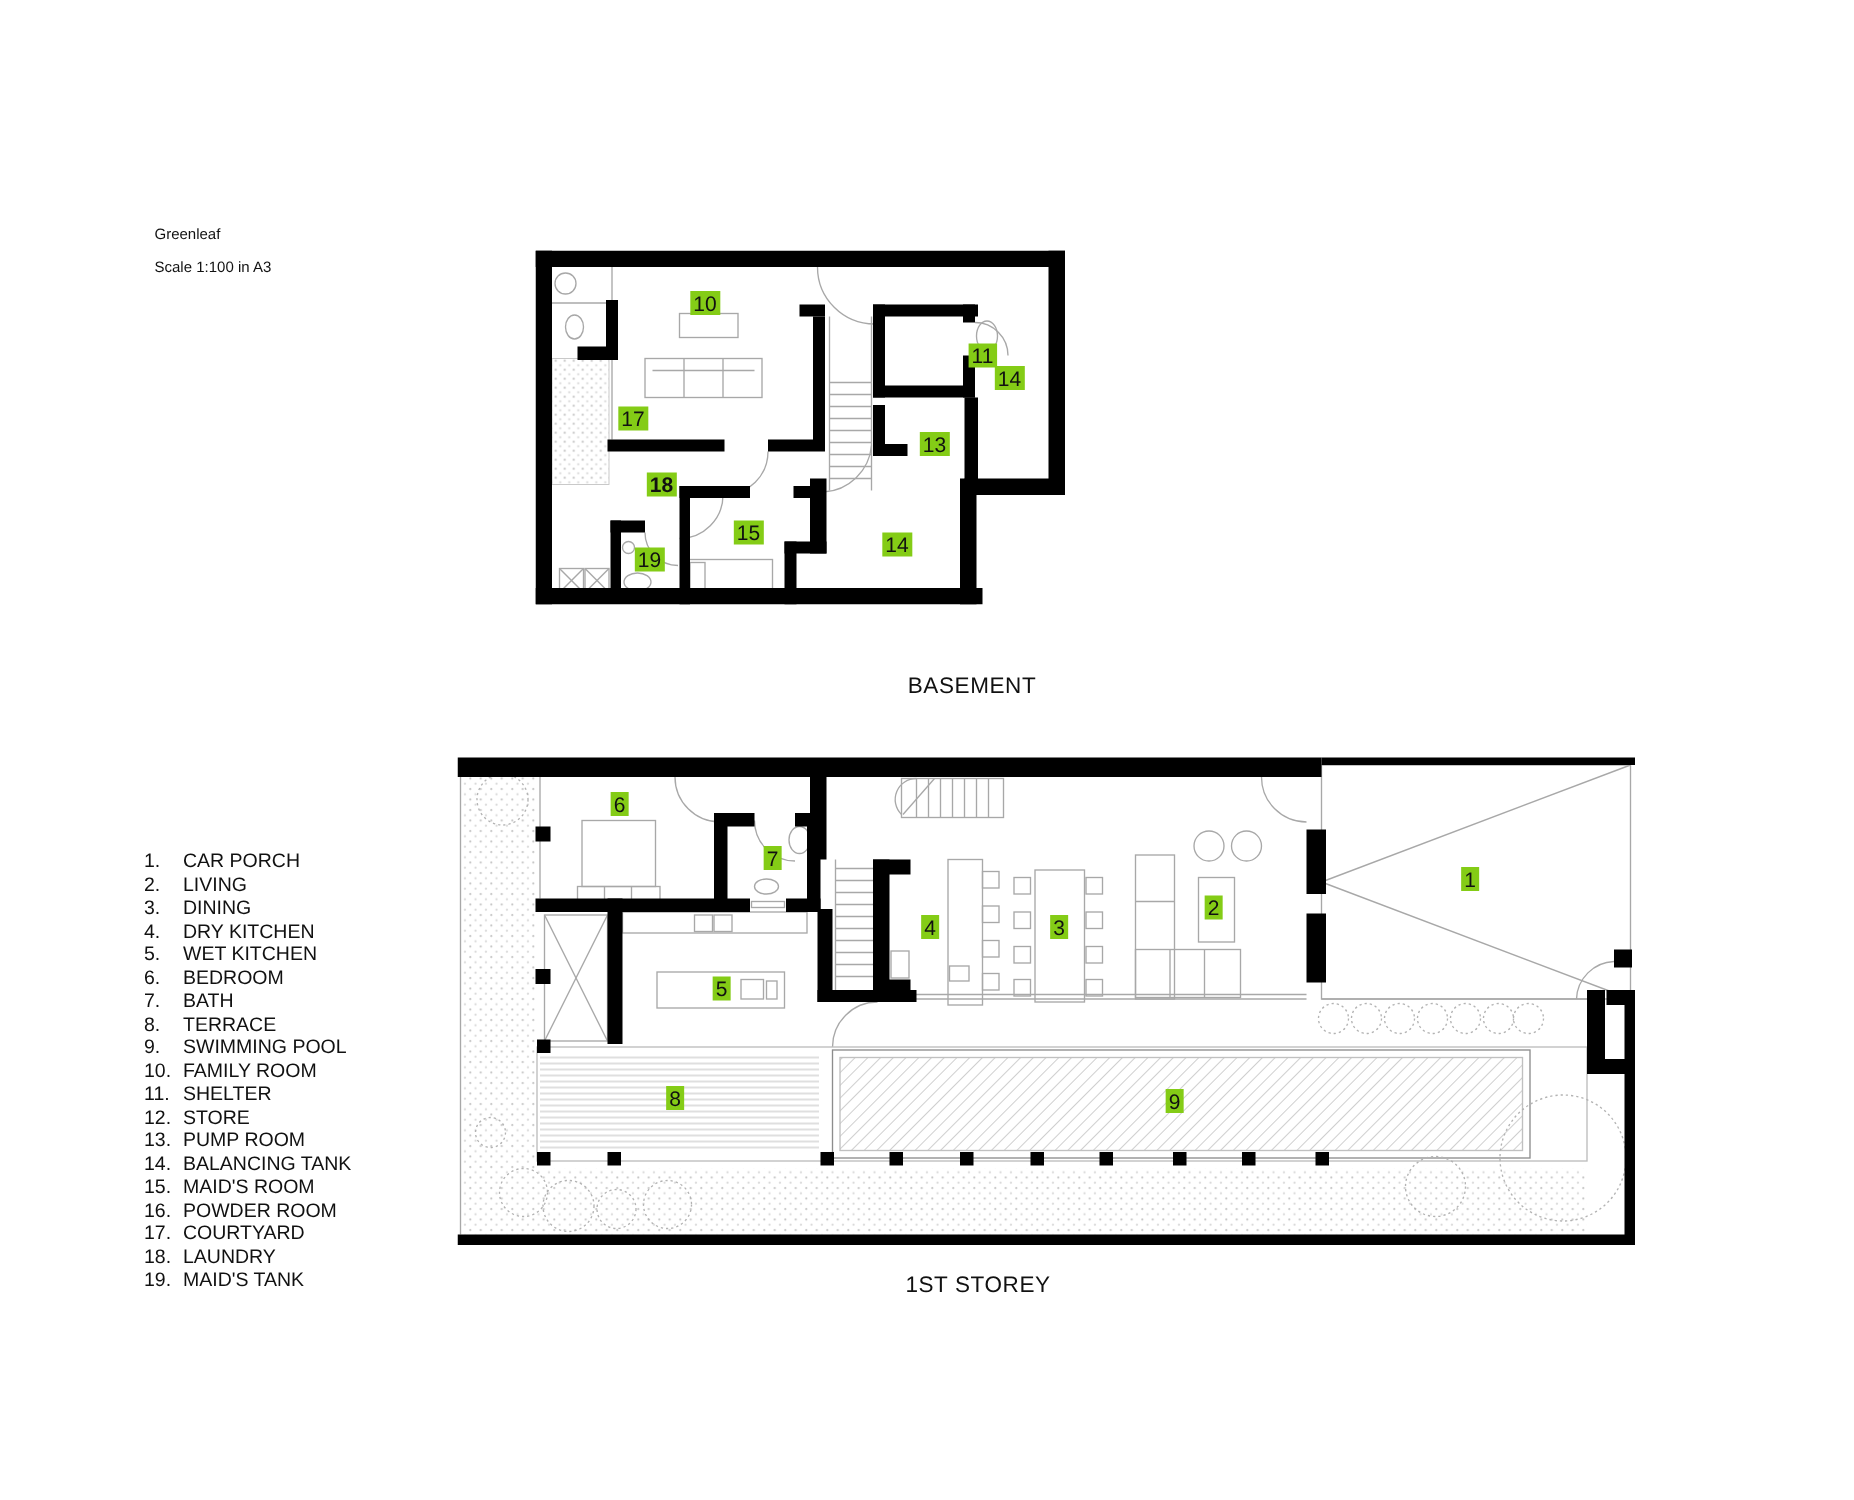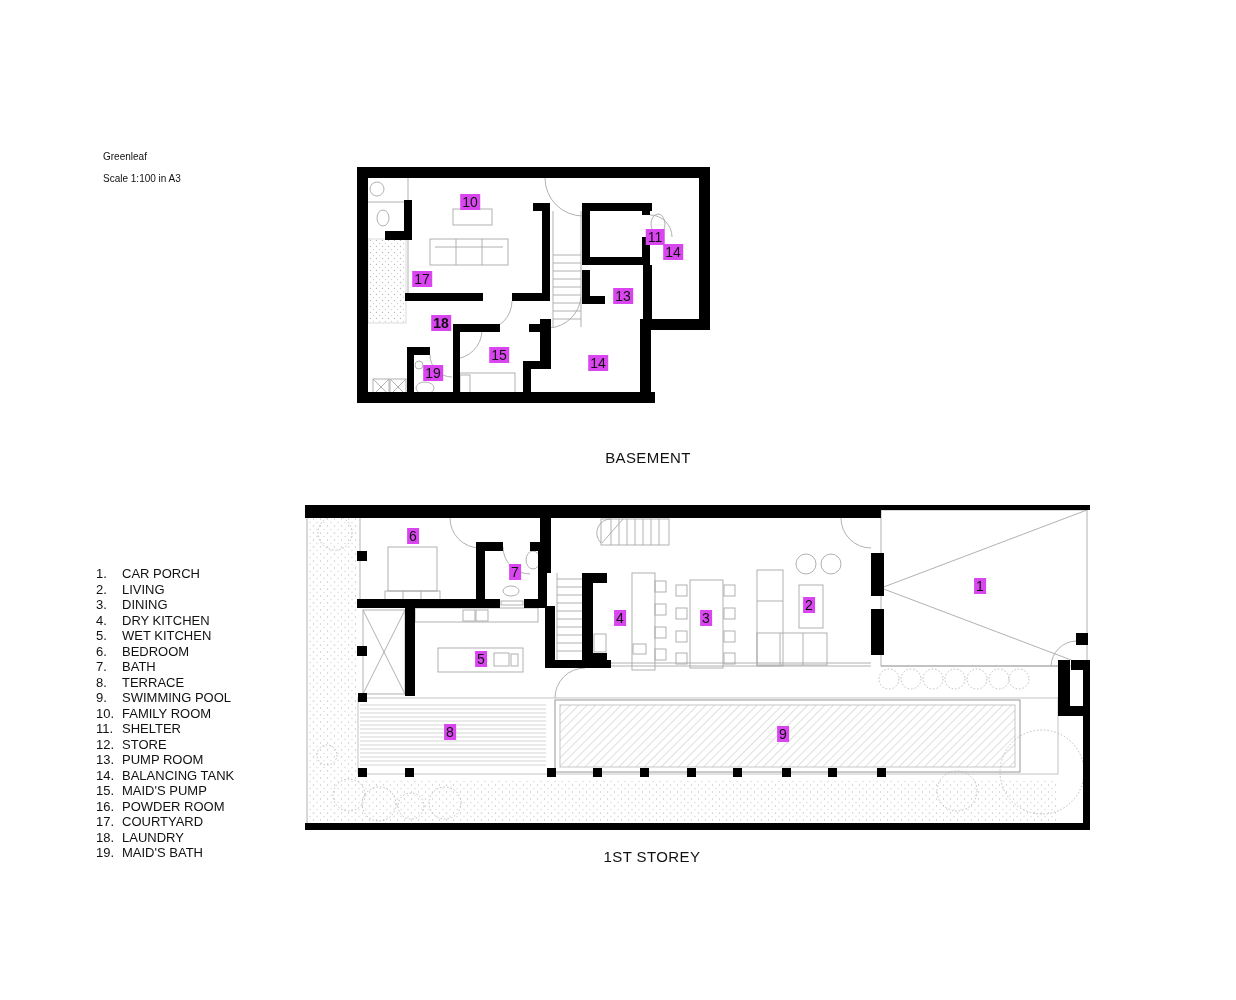--- a/index.html
+++ b/index.html
@@ -12,21 +12,21 @@
   .caption.basement{left:548px;top:449px;}
   .caption.storey{left:552px;top:848px;}
   .legend{position:absolute;left:96px;top:566px;font-size:13px;line-height:15.5px;}
   .legend-row{display:flex;}
   .legend-num{width:26px;flex:0 0 26px;}
   .legend-label{white-space:nowrap;}
   .plan{position:absolute;}
   .plan svg{position:absolute;left:0;top:0;display:block;}
   .lbl{
     position:absolute;transform:translate(-50%,-50%);
-    font-size:14px;line-height:1;background:#d946ef;padding:1px 2px;white-space:nowrap;
+    font-size:14px;line-height:1;background:#84cc16;padding:1px 2px;white-space:nowrap;
   }
 </style>
 </head>
 <body>
 
 <div class="title-block">
   <div>Greenleaf</div>
   <div>Scale 1:100 in A3</div>
 </div>
 
@@ -82,37 +82,37 @@
   <div class="legend-row">
       <span class="legend-num">13.</span>
       <span class="legend-label">PUMP ROOM</span>
     </div>
   <div class="legend-row">
       <span class="legend-num">14.</span>
       <span class="legend-label">BALANCING TANK</span>
     </div>
   <div class="legend-row">
       <span class="legend-num">15.</span>
-      <span class="legend-label">MAID'S PUMP</span>
+      <span class="legend-label">MAID'S ROOM</span>
     </div>
   <div class="legend-row">
       <span class="legend-num">16.</span>
       <span class="legend-label">POWDER ROOM</span>
     </div>
   <div class="legend-row">
       <span class="legend-num">17.</span>
       <span class="legend-label">COURTYARD</span>
     </div>
   <div class="legend-row">
       <span class="legend-num">18.</span>
       <span class="legend-label">LAUNDRY</span>
     </div>
   <div class="legend-row">
       <span class="legend-num">19.</span>
-      <span class="legend-label">MAID'S BATH</span>
+      <span class="legend-label">MAID'S TANK</span>
     </div>
 </div>
 
 <div class="plan" style="left:357px;top:167px;width:353px;height:236px;">
   <svg width="353" height="236" viewBox="0 0 353 236">
     <defs>
       <pattern id="stipB" width="6" height="6" patternUnits="userSpaceOnUse">
         <circle cx="1.5" cy="1.5" r="0.7" fill="#b9b9b9"></circle>
         <circle cx="4.5" cy="4.5" r="0.7" fill="#d2d2d2"></circle>
       </pattern>

